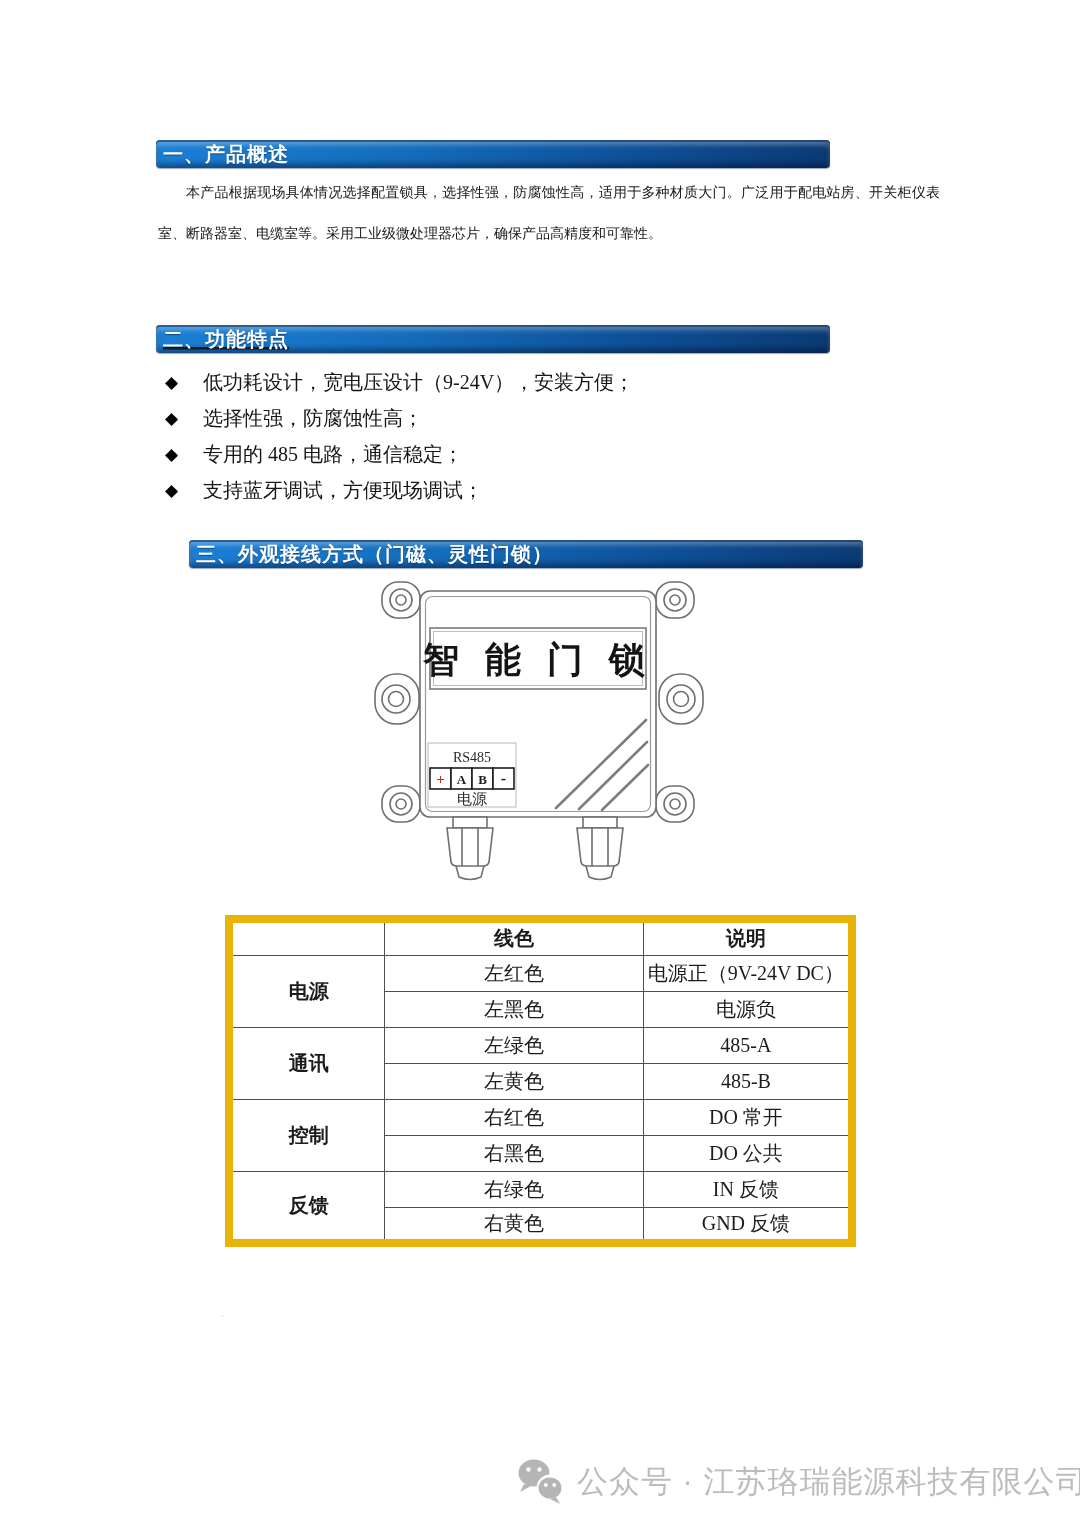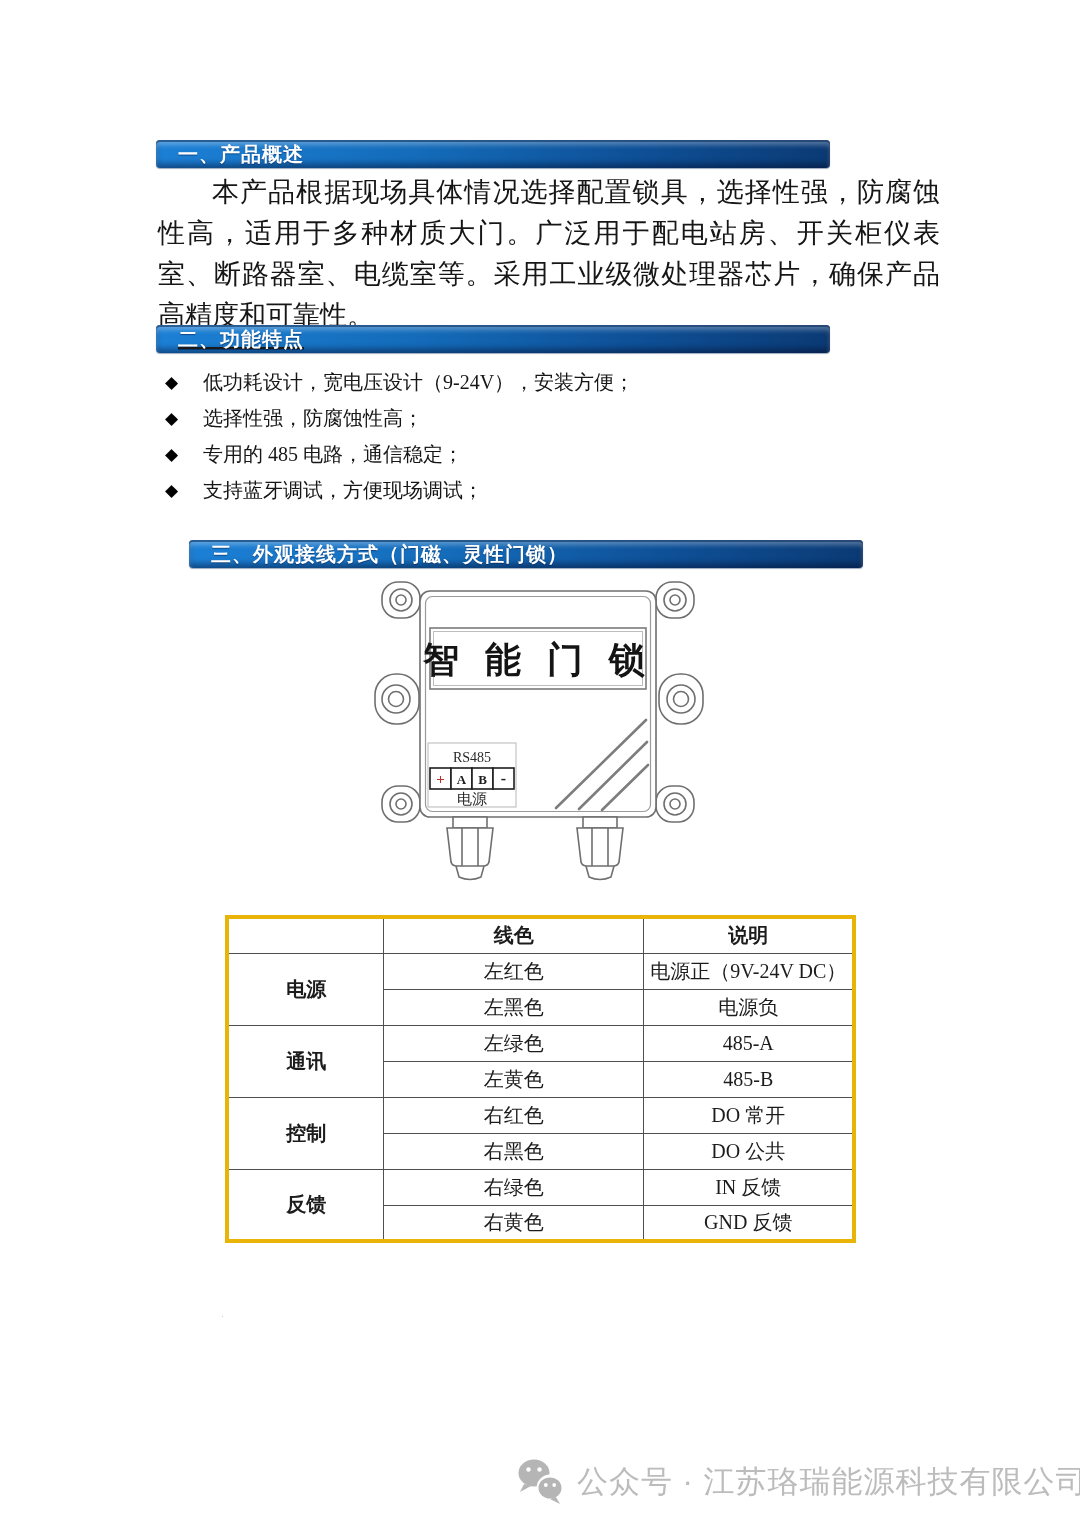--- a/index.html
+++ b/index.html
@@ -17,40 +17,40 @@
   .section-bar {
     position:absolute;
     left:156px; width:674px; height:28px;
     border-radius:4px;
     background:linear-gradient(94deg,#1c80d6 0%, #146cba 38%, #0e4f96 72%, #0b3a74 100%);
     box-shadow: inset 0 2px 0 rgba(8,40,90,0.55),
                 inset 0 5px 5px rgba(255,255,255,0.30),
                 inset 0 -4px 6px rgba(0,5,30,0.45),
                 0 1px 1px rgba(10,40,90,0.4);
     display:flex; align-items:center;
-    padding-left:22px;
+    padding-left:7px;
   }
   .section-bar .bar-title {
     font-family:"Liberation Sans","DejaVu Sans",sans-serif;
     font-weight:bold;
     font-size:20px;
     color:#ffffff;
     letter-spacing:1px;
     white-space:nowrap;
     text-shadow:0 1px 1px rgba(0,20,60,0.5);
   }
   #bar-overview { top:140px; }
   #bar-features { top:325px;text-decoration:underline; }
   #bar-wiring   { top:540px;margin-left:33px; }
 
   
   .overview-paragraph {
     position:absolute;
     left:158px; top:172px; width:782px;
-    font-size:27px;
+    font-size:14px;
     line-height:41px;
     text-align:justify;
     text-indent:2em;
     color:#161616;
   }
 
   
   .feature-list {
     position:absolute;
     left:165px; top:364px; width:760px;
@@ -90,21 +90,21 @@
   .wiring-table col.c2 { width:41.5%; }
   .wiring-table col.c3 { width:33.5%; }
   .wiring-table th, .wiring-table td {
     border:1px solid #4f4f4f;
     height:36px;
     text-align:center;
     vertical-align:middle;
     font-weight:normal;
     padding:0 4px;
   }
-  .wiring-table { border:4px solid #eab308; }
+  .wiring-table { border:8px solid #eab308; }
   .wiring-table thead th { font-weight:bold; font-size:20px; }
   .wiring-table td.category { font-weight:bold; font-size:20px; }
 
   
   .stray-mark {
     position:absolute; left:221px; top:1306px;
     font-size:12px; color:#d6d6d6;
   }
 
   

